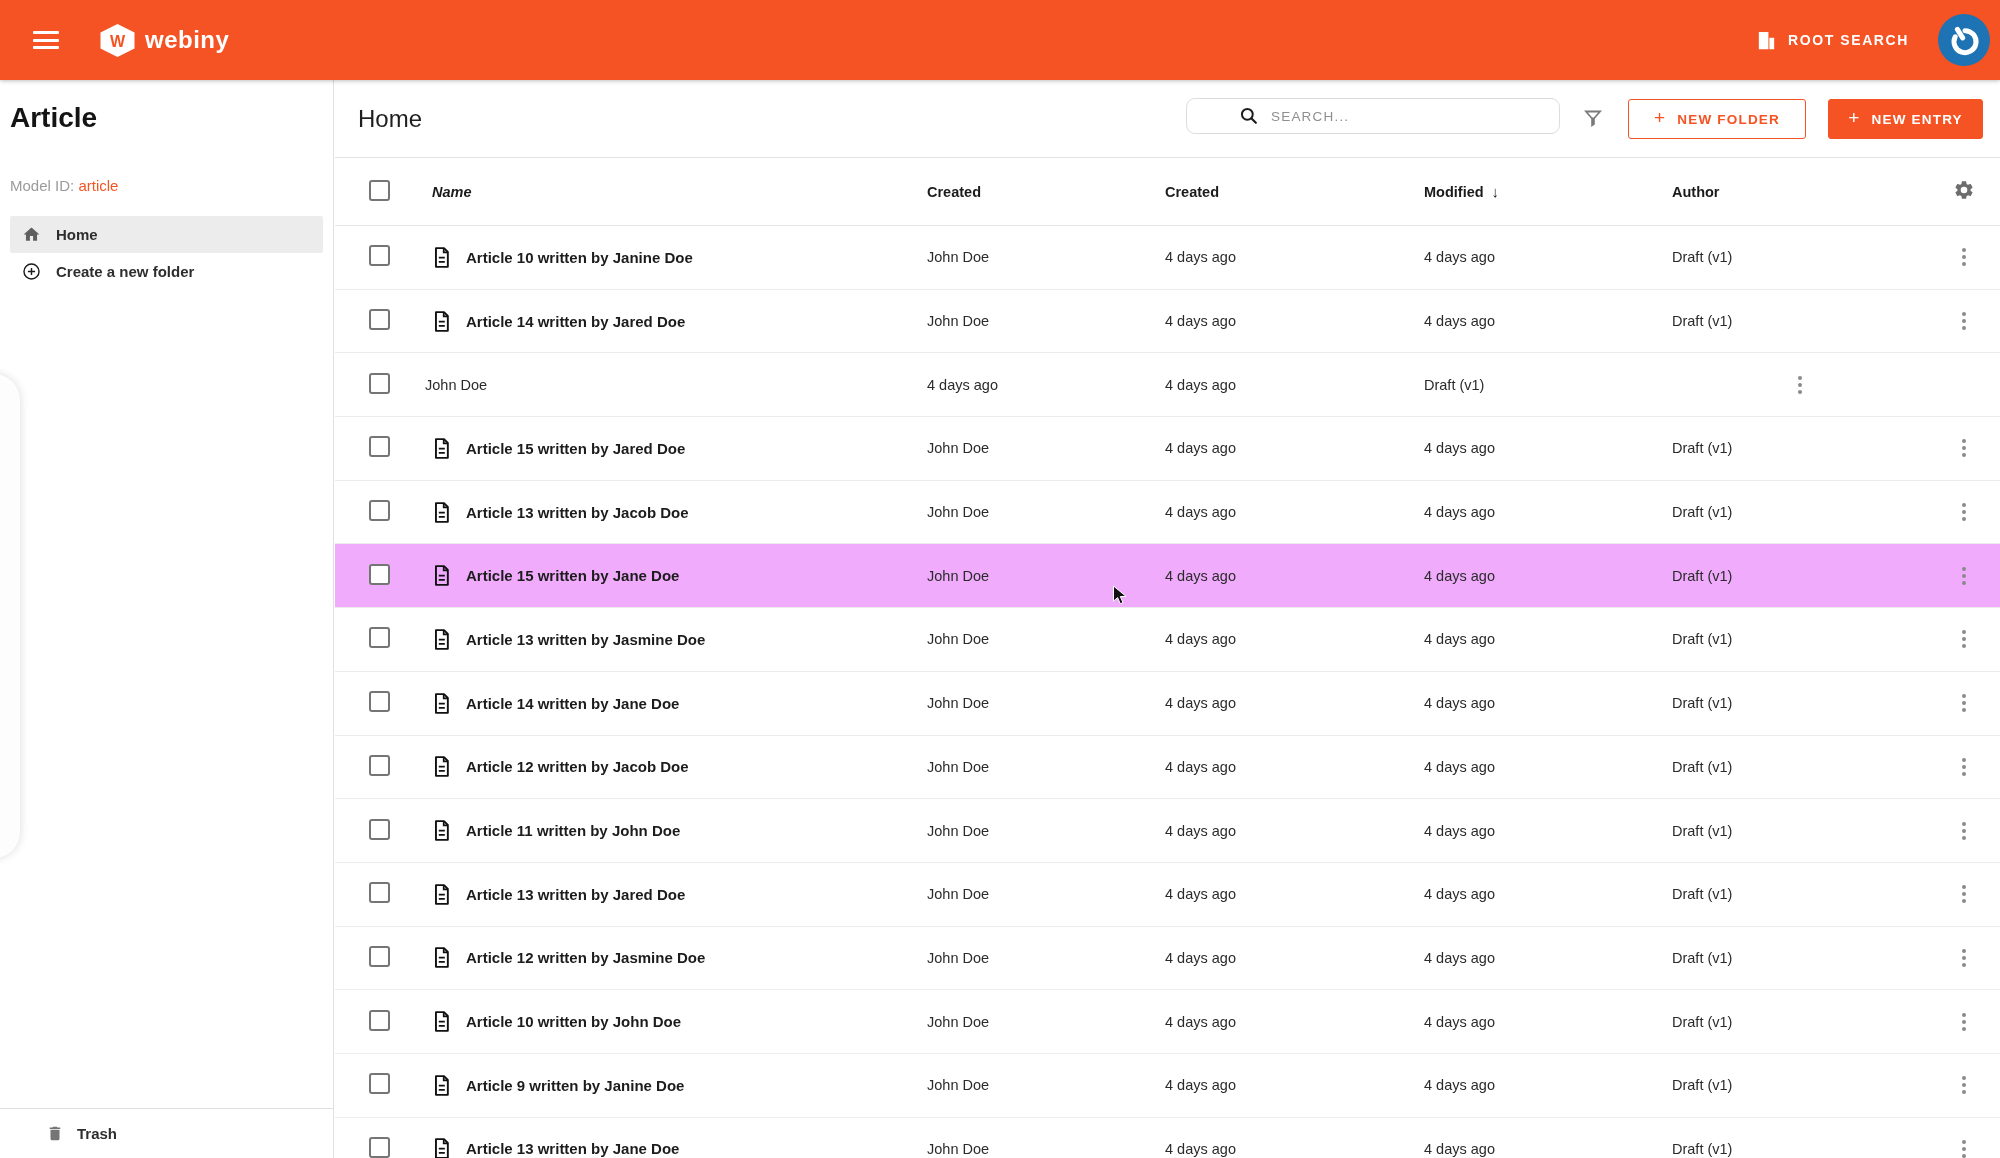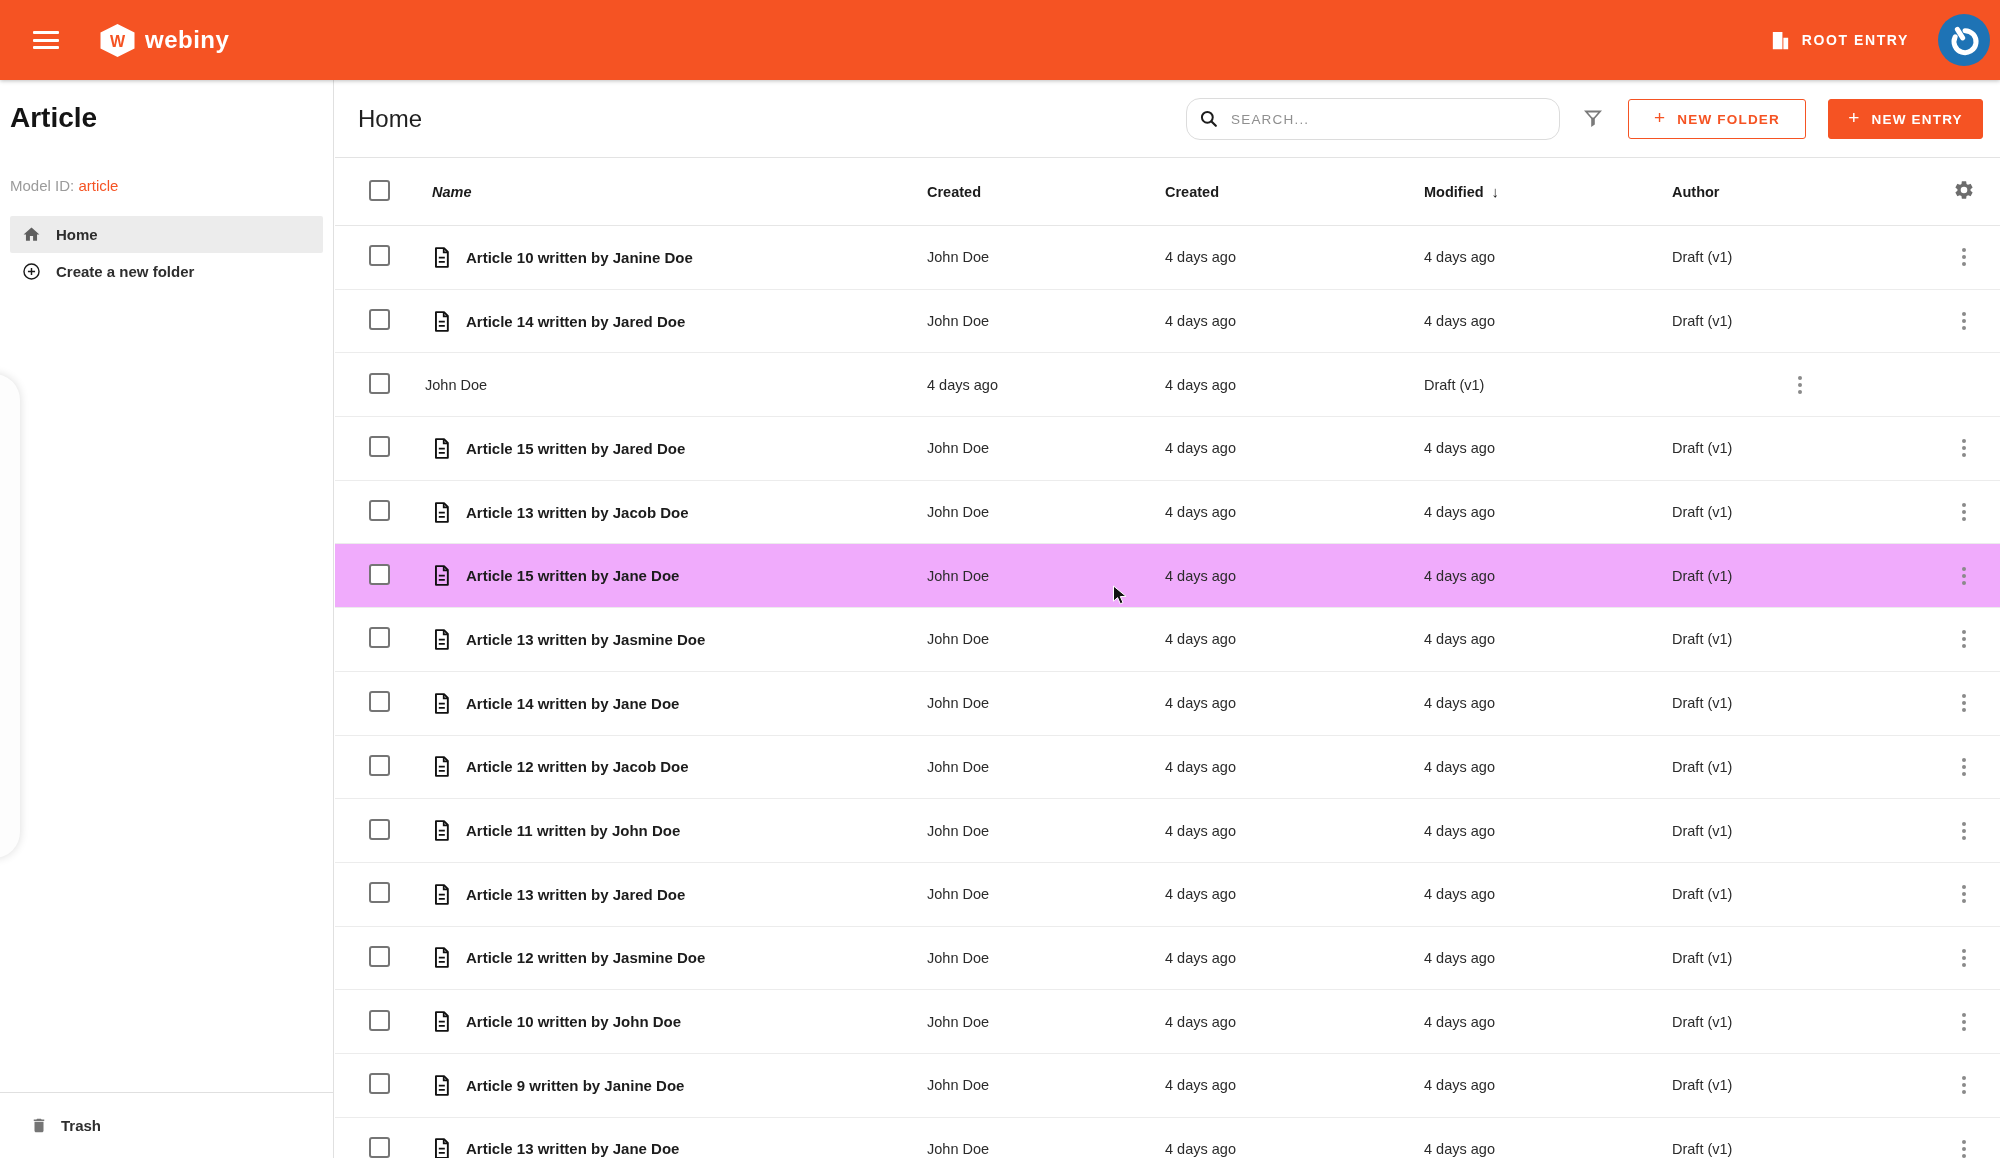--- a/index.html
+++ b/index.html
@@ -24,34 +24,34 @@
   .sidebar { position:absolute; left:0; top:80px; bottom:0; width:334px; background:#fff;
     border-right:1px solid #e0e0e0; z-index:5; }
   .sb-title { font-size:28px; font-weight:600; color:#141414; padding:22px 0 0 10px; }
   .sb-model { font-size:15px; color:#9b9b9b; padding:7px 0 0 10px;margin-top:36px; }
   .sb-model .model-val { color:#f55323; }
   .sb-nav { margin-top:22px; }
   .sb-item { display:flex; align-items:center; height:37px; margin:0 10px; padding-left:12px;
     border-radius:2px; cursor:pointer; }
   .sb-item.active { background:#ececec; }
   .sb-item-label { font-size:15px; font-weight:600; color:#2e2e2e; margin-left:15px; }
-  .sb-footer { position:absolute; left:0; right:0; bottom:0; height:66px; border-top:1px solid #e0e0e0;
-    display:flex; align-items:center; }
+  .sb-footer { position:absolute; left:0; right:0; bottom:0; height:50px; border-top:1px solid #e0e0e0;
+    display:flex; align-items:center;padding-left:16px; }
   .trash-item { display:flex; align-items:center; padding-left:30px; cursor:pointer; }
   .trash-label { font-size:15px; font-weight:600; color:#2e2e2e; margin-left:13px; }
   .drawer-edge { position:absolute; left:-32px; top:374px; width:52px; height:484px; background:#fdfdfd;
     border-radius:26px; box-shadow:0 0 10px rgba(0,0,0,.14); z-index:6; pointer-events:none; }
 
   
   .main { position:absolute; left:335px; top:80px; right:0; bottom:0; background:#fff; }
   .toolbar { position:relative; height:78px; border-bottom:1px solid #e3e3e3; }
   .page-title { position:absolute; left:23px; top:50%; transform:translateY(-50%);
     font-size:24px; font-weight:400; color:#1f1f1f; }
-  .search { position:absolute; left:851px; top:18px; width:374px; height:42px; border:1px solid #dcdcdc;
-    border-radius:14px; background:#fff; display:flex; align-items:center; }
+  .search { position:absolute; left:851px; top:18px; width:374px; height:36px; border:1px solid #dcdcdc;
+    border-radius:9px; background:#fff; display:flex; align-items:center;padding-left:40px; }
   .search svg { margin-left:12px; flex:none; }
   .search input { border:none; outline:none; flex:1; height:100%; padding:0 10px 0 12px;
     font-family:inherit; font-size:13.5px; letter-spacing:1.2px; color:#333; background:transparent; }
   .search input::placeholder { color:#8f8f8f; }
   .funnel-btn { position:absolute; left:1246px; top:26px; background:none; border:none; cursor:pointer; }
   .btn { position:absolute; top:19px; height:40px; border-radius:3px; font-family:inherit;
     font-size:13.5px; font-weight:600; letter-spacing:1.2px; display:flex; align-items:center;
     justify-content:center; cursor:pointer; }
   .btn .plus { font-size:19px; font-weight:400; margin-right:11px; position:relative; top:-1px; }
   .btn-outline { left:1293px; width:178px; background:#fff; border:1px solid #f55323; color:#f55323; }
@@ -92,21 +92,21 @@
         <polygon points="18.5,0 35.5,8.5 35.5,24.5 18.5,33 1.5,24.5 1.5,8.5" fill="#ffffff"></polygon>
         <text x="18.5" y="23" text-anchor="middle" font-family="Liberation Sans, sans-serif" font-size="16" font-weight="700" fill="#f55323">W</text>
       </svg>
       <span class="brand-word">webiny</span>
     </div>
     <div class="topbar-spacer"></div>
     <div class="tenant">
       <svg width="23" height="23" viewBox="0 0 24 24">
         <path fill="#ffffff" d="M4 3h10v18H4V3zm2.5 2.5h2v2h-2v-2zm4 0h2v2h-2v-2zm-4 4h2v2h-2v-2zm4 0h2v2h-2v-2zm-4 4h2v2h-2v-2zm4 0h2v2h-2v-2zm-4 4h2v2h-2v-2zm4 0h2v2h-2v-2zM15 9h5v12h-5V9zm1.5 2h2v2h-2v-2zm0 4h2v2h-2v-2zm0 4h2v2h-2v-2z"></path>
       </svg>
-      <span class="tenant-label">ROOT ENTRY</span>
+      <span class="tenant-label">ROOT SEARCH</span>
     </div>
     <svg class="avatar" viewBox="0 0 54 54">
       <circle cx="27" cy="27" r="26" fill="#1e73b5"></circle>
       <g transform="rotate(-32 27 27)">
         <path d="M21.2 19.6 a11 11 0 1 0 11.6 0" fill="none" stroke="#ffffff" stroke-width="5" stroke-linecap="round"></path>
         <path d="M27 14.5 v10" stroke="#ffffff" stroke-width="5" stroke-linecap="round"></path>
       </g>
     </svg>
   </header>
 

